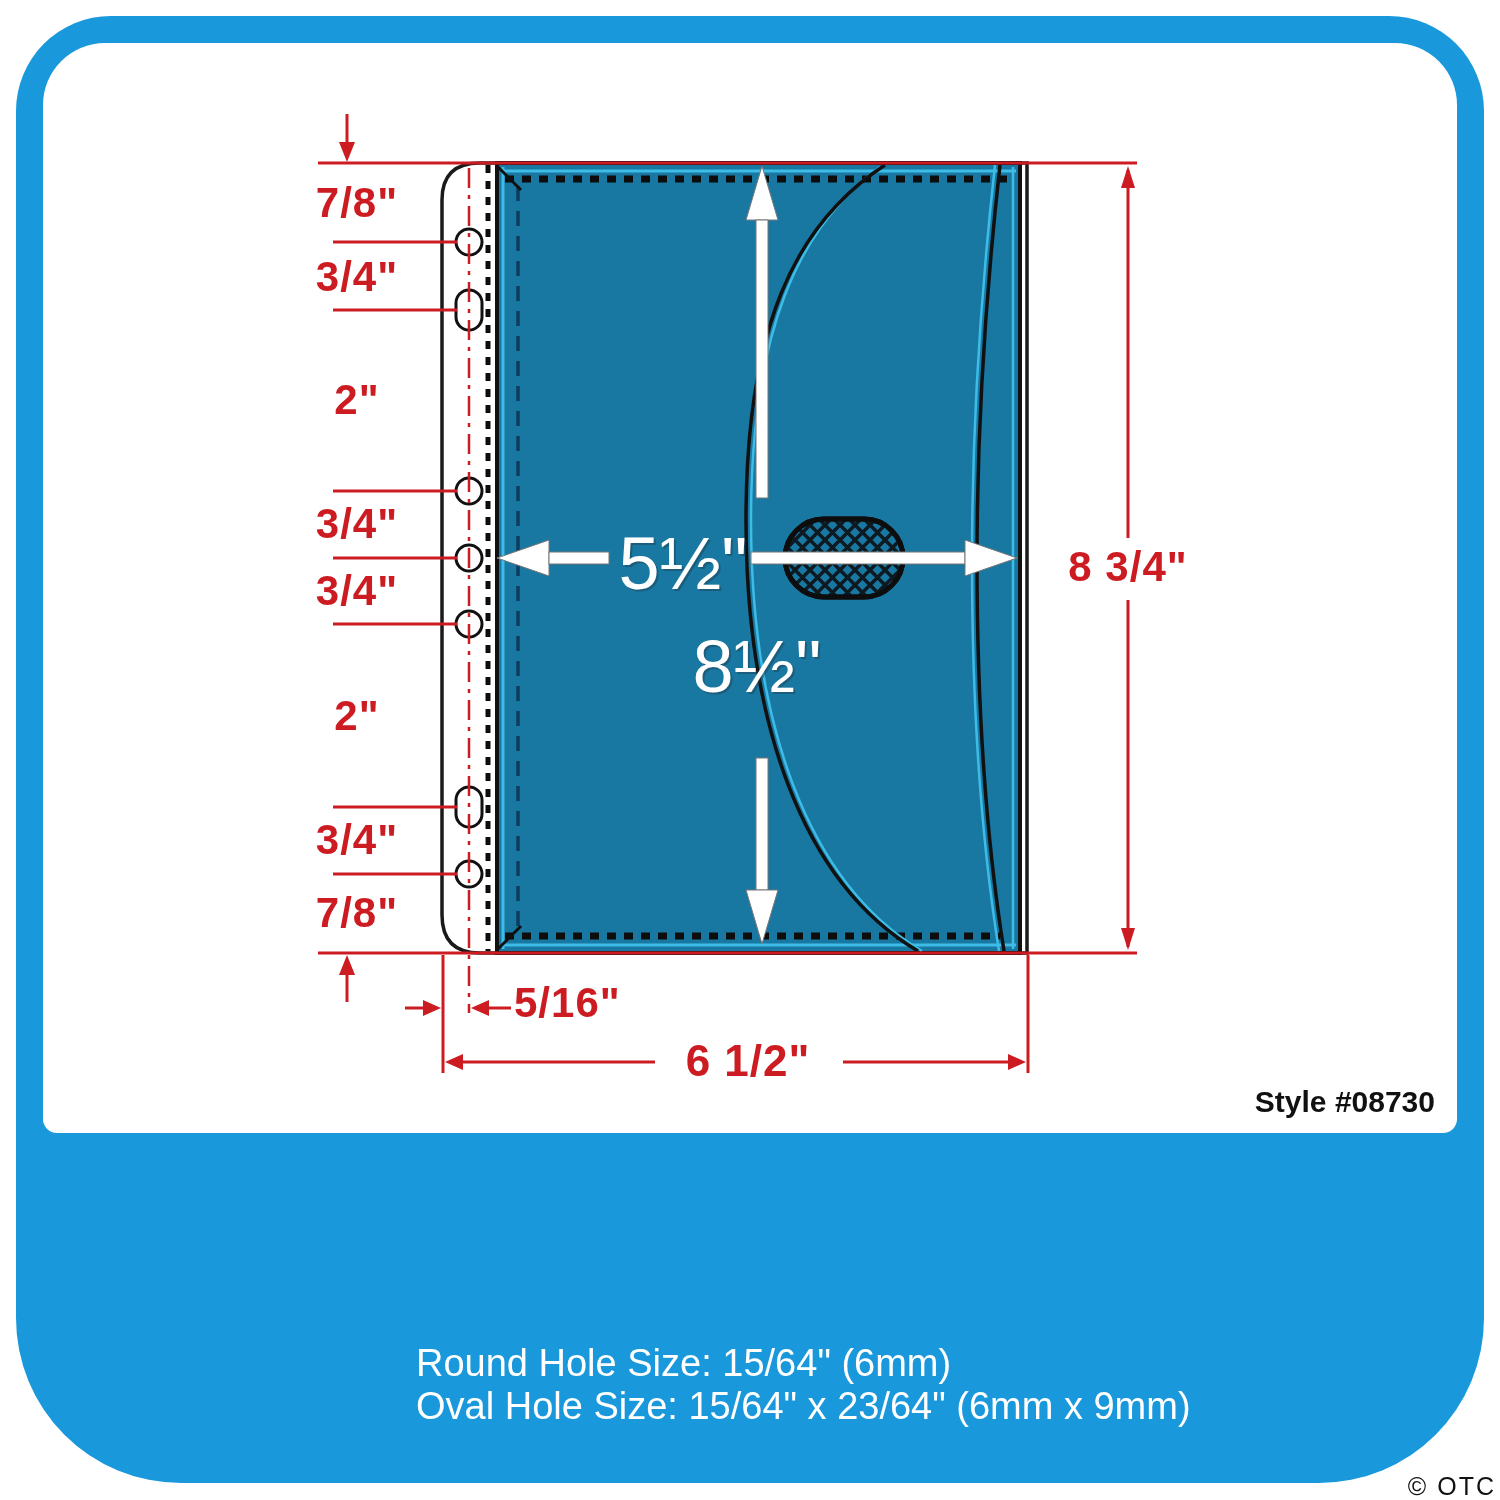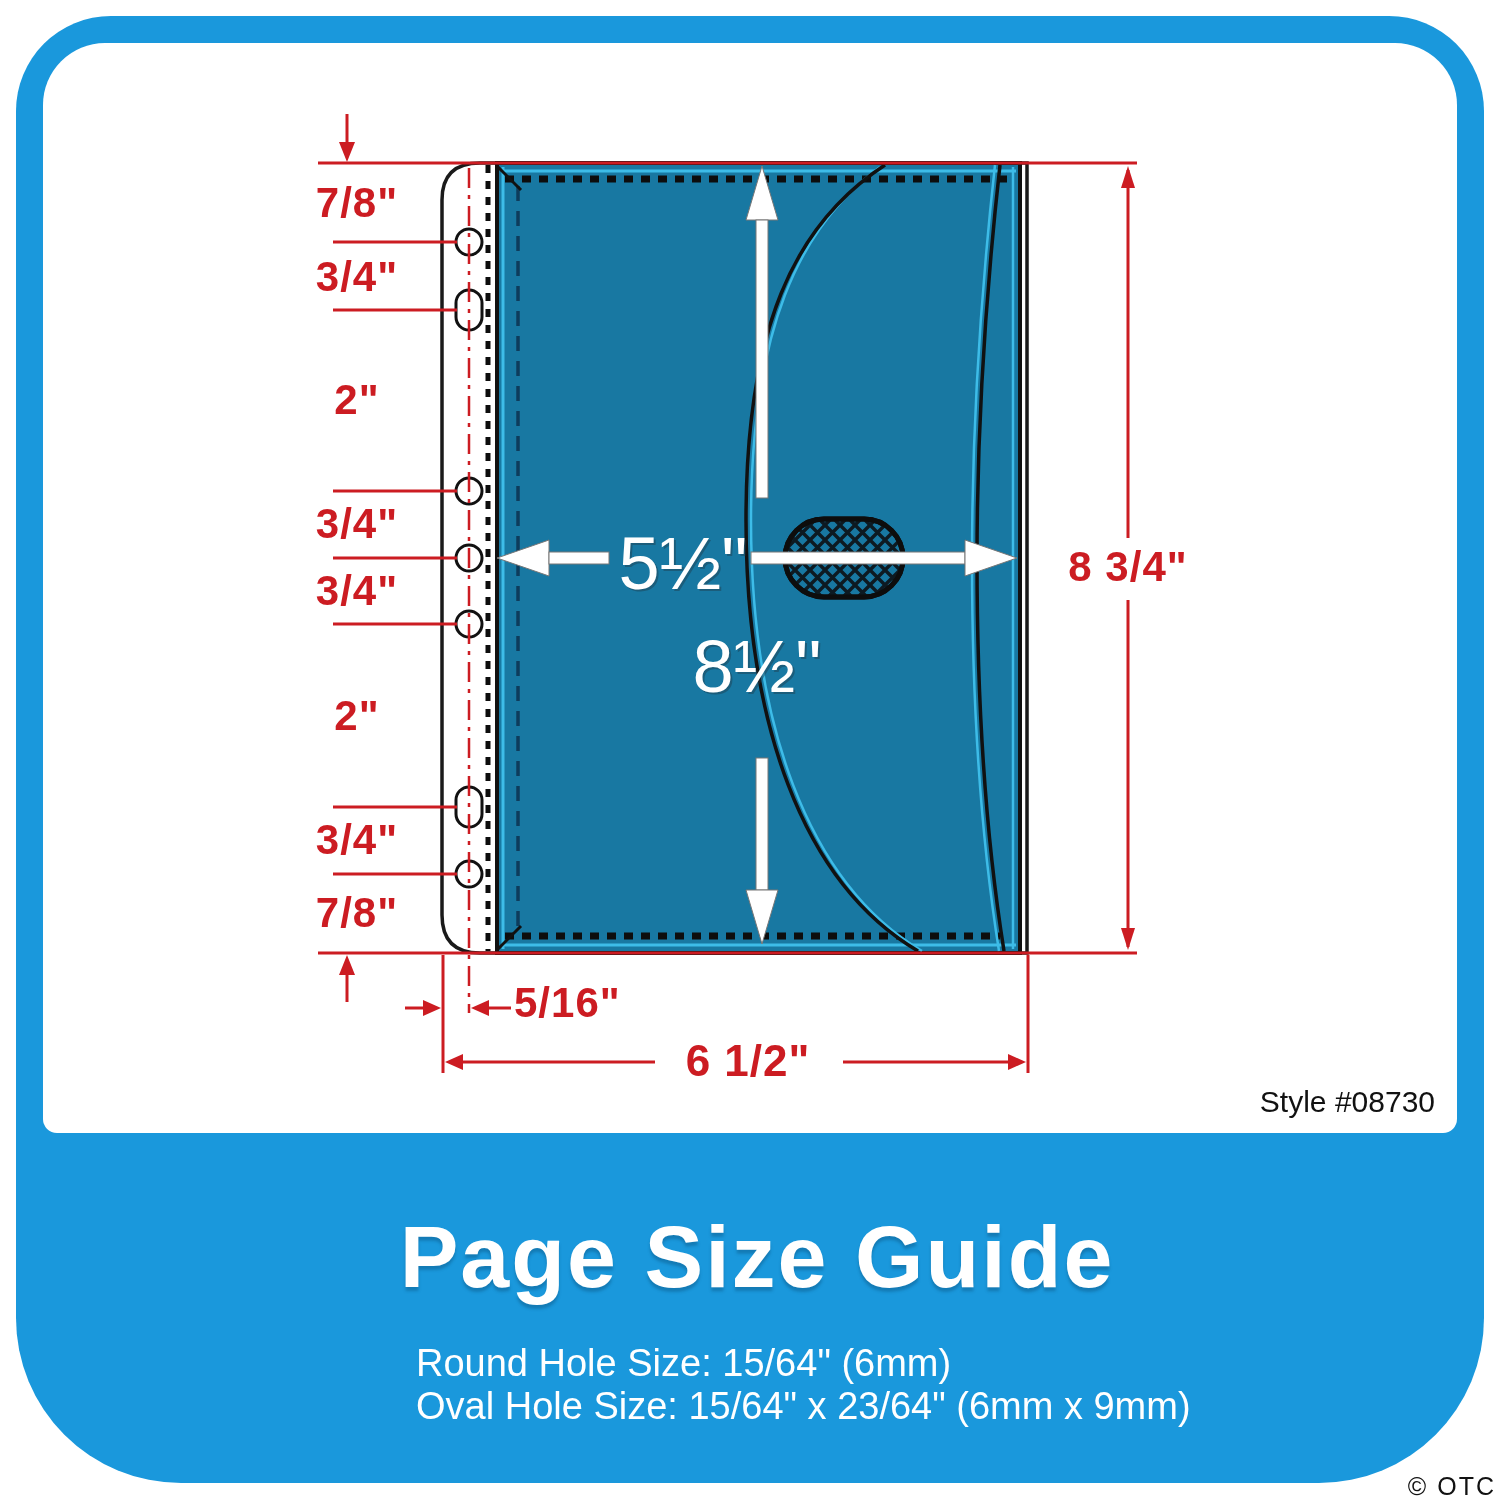--- a/index.html
+++ b/index.html
@@ -11,21 +11,21 @@
   
   .content{position:absolute;left:43px;top:43px;width:1414px;height:1090px;background:#ffffff;
            border-radius:62px 62px 14px 14px;}
   svg.diagram{position:absolute;left:0;top:0;width:1500px;height:1500px;pointer-events:none;}
   .label{position:absolute;white-space:nowrap;}
   .center{transform:translate(-50%,-50%);}
   .vcenter{transform:translate(0,-50%);}
   .rightalign{transform:translate(-100%,-50%);}
   .dim-red{color:#cc1c22;font-size:42px;font-weight:700;letter-spacing:1px;}
   .white-big{color:#ffffff;font-size:74px;font-weight:400;text-shadow:2px 2px 0 rgba(30,60,75,.45);}
-  .style-num{color:#111111;font-size:30px;font-weight:400;text-align:right;}
+  .style-num{color:#111111;font-size:30px;font-weight:700;text-align:right;}
   .title{color:#ffffff;font-size:88px;font-weight:700;letter-spacing:2px;
          text-shadow:0 4px 3px rgba(10,70,110,.35);}
   .subline{color:#ffffff;font-size:38px;font-weight:400;}
   .watermark{color:#111111;font-size:25px;font-weight:400;letter-spacing:2px;}
 </style>
 </head>
 <body>
 
 <div id="canvas">
 
@@ -149,19 +149,18 @@
 
   <div class="label center white-big" style="left:683px;top:563px">5½"</div>
   <div class="label center white-big" style="left:757px;top:666px">8½"</div>
 
   <div class="label center dim-red" style="left:1128px;top:567px">8 3/4"</div>
   <div class="label vcenter dim-red" style="left:514px;top:1003px">5/16"</div>
   <div class="label center dim-red" style="left:748px;top:1061px;font-size:44px">6 1/2"</div>
 
   <div class="label rightalign style-num" style="left:1435px;top:1102px">Style #08730</div>
 
-  <div class="label center title" style="left:757px;top:1257px">Page Size Guide</div>
   <div class="label vcenter subline" style="left:416px;top:1363px">Round Hole Size: 15/64" (6mm)</div>
   <div class="label vcenter subline" style="left:416px;top:1406px">Oval Hole Size: 15/64" x 23/64" (6mm x 9mm)</div>
 
   <div class="label rightalign watermark" style="left:1496px;top:1486px">© OTC</div>
 
 </div>
 
 </body></html>

